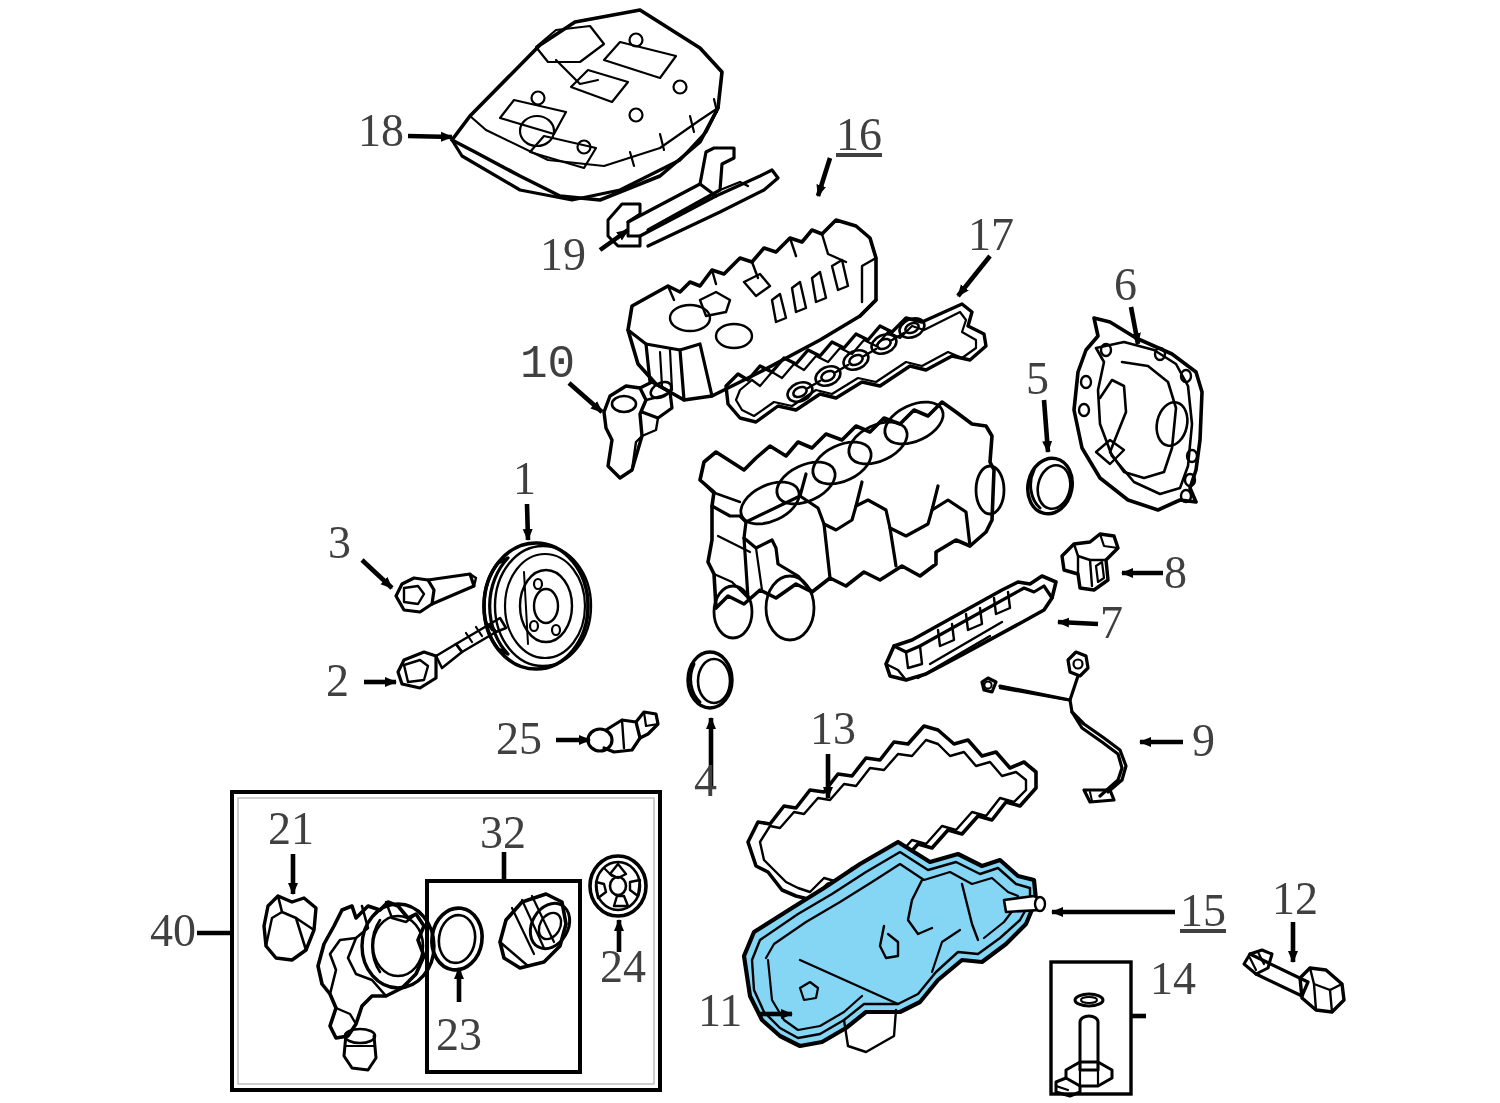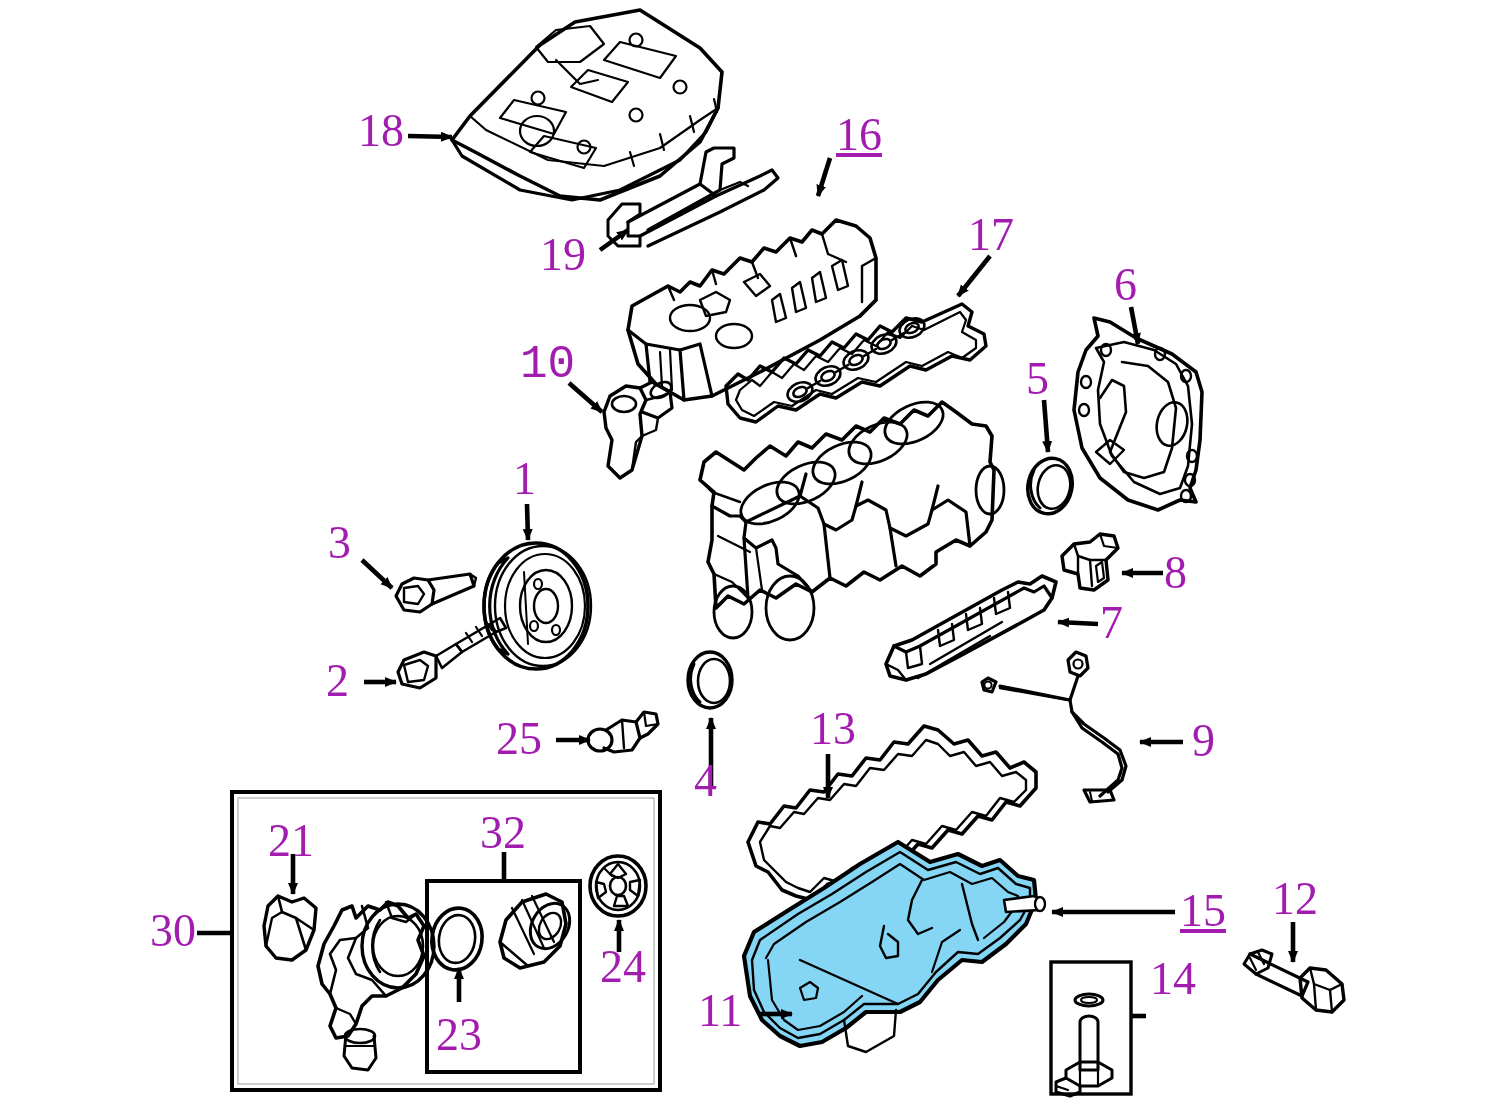--- a/index.html
+++ b/index.html
@@ -1,19 +1,19 @@
 <!DOCTYPE html>
 <html><head>
 <meta charset="utf-8">
 <style>
   html,body{margin:0;padding:0;background:#fff;}
   body{font-family:"Liberation Serif", serif;}
   #stage{position:relative;width:1500px;height:1103px;background:#fff;overflow:hidden;}
   #stage svg{position:absolute;left:0;top:0;width:1500px;height:1103px;}
-  .lbl{position:absolute;font-family:"Liberation Serif","DejaVu Serif",serif;font-size:46px;color:#a21caf;line-height:1;white-space:nowrap;}
+  .lbl{position:absolute;font-family:"Liberation Serif","DejaVu Serif",serif;font-size:46px;color:#404040;line-height:1;white-space:nowrap;}
 </style>
 </head>
 <body>
 
 <div id="stage">
 
 <svg viewBox="0 0 1500 1103" xmlns="http://www.w3.org/2000/svg">
   <defs>
     <marker id="ah" markerWidth="13" markerHeight="13" refX="11" refY="5" orient="auto" markerUnits="userSpaceOnUse">
       <path d="M0,0 L12,5 L0,10 z" fill="#000"></path>
@@ -418,23 +418,23 @@
 <div class="lbl" style="left:520px;top:342px;font-family:Liberation Mono, monospace;">10</div>
 <div class="lbl" style="left:513px;top:456px;">1</div>
 <div class="lbl" style="left:328px;top:520px;">3</div>
 <div class="lbl" style="left:1164px;top:550px;">8</div>
 <div class="lbl" style="left:1100px;top:600px;">7</div>
 <div class="lbl" style="left:326px;top:658px;">2</div>
 <div class="lbl" style="left:1192px;top:718px;">9</div>
 <div class="lbl" style="left:496px;top:716px;">25</div>
 <div class="lbl" style="left:810px;top:706px;">13</div>
 <div class="lbl" style="left:694px;top:758px;">4</div>
-<div class="lbl" style="left:268px;top:806px;margin-top:12px;">21</div>
+<div class="lbl" style="left:268px;top:806px;">21</div>
 <div class="lbl" style="left:480px;top:810px;">32</div>
 <div class="lbl" style="left:1272px;top:876px;">12</div>
-<div class="lbl" style="left:150px;top:908px;">30</div>
+<div class="lbl" style="left:150px;top:908px;">40</div>
 <div class="lbl" style="left:1180px;top:888px;text-decoration:underline;">15</div>
 <div class="lbl" style="left:600px;top:944px;">24</div>
 <div class="lbl" style="left:1150px;top:956px;">14</div>
 <div class="lbl" style="left:698px;top:988px;">11</div>
 <div class="lbl" style="left:436px;top:1012px;">23</div>
 
 </div>
 
 </body></html>

